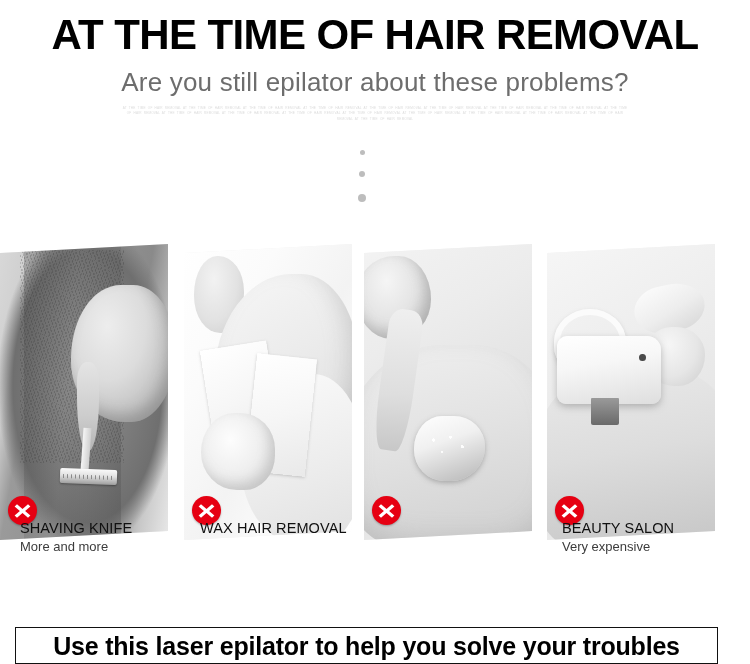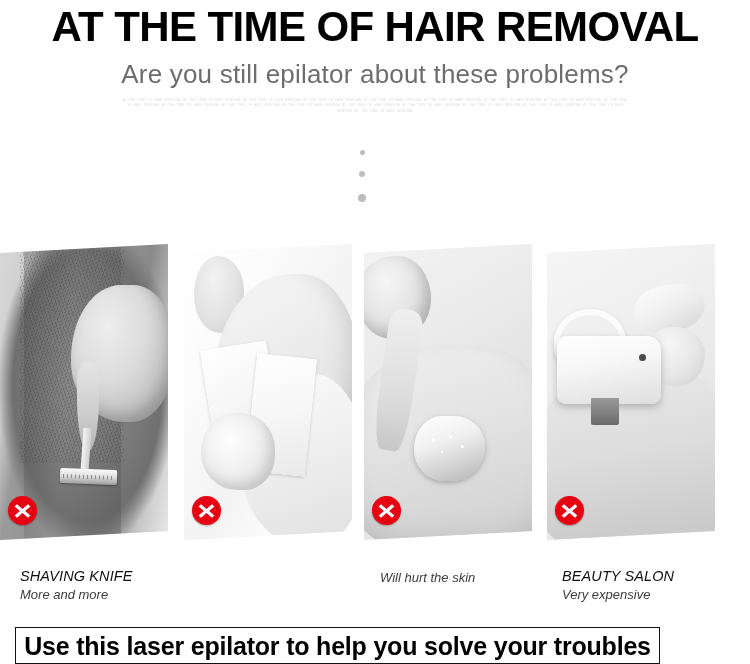--- a/index.html
+++ b/index.html
@@ -19,21 +19,21 @@
 
   
   #header { position: absolute; left: 0; top: 0; width: 750px; }
 
   #main-title {
     text-align: center;
     font-size: 42px;
     font-weight: bold;
     letter-spacing: -0.6px;
     line-height: 1;
-    margin-top: 6px;
+    margin-top: 14px;
     color: #000;
     white-space: nowrap;
   }
 
   #subtitle {
     text-align: center;
     font-size: 26px;
     font-weight: 300;
     color: #6d6d6d;
     margin-top: 11px;
@@ -275,24 +275,23 @@
     height: 29px;
     border-radius: 50%;
     background: #e60012;
     box-shadow: 0 1px 2px rgba(0,0,0,.28);
   }
   .x-badge svg { display:block; width:29px; height:29px; }
 
   
   #captions {
     position: absolute;
-    left: 0; top: 568px;
+    left: 0; top: 520px;
     width: 645px;
     height: 46px;
-    font-style: italic;
   }
   .caption {
     position: absolute;
     top: 0;
     width: 190px;
     text-align: left;
   }
   .caption.c1 { left: 20px; }
   .caption.c2 { left: 200px; }
   .caption.c3 { left: 380px; }
@@ -312,21 +311,21 @@
     margin-top: 2px;
     line-height: 1.2;
     white-space: nowrap;
   }
 
   
   #bottom-banner {
     position: absolute;
     left: 15px;
     top: 627px;
-    width: 645px;
+    width: 703px;
     height: 37px;
     border: 1.5px solid #111;
     box-sizing: border-box;
     background: #ffffff;
     overflow: hidden;
   }
   #bottom-banner-text {
     font-size: 25px;
     font-weight: bold;
     color: #000;
@@ -426,23 +425,23 @@
   </div>
 
 </div>
 
 <div id="captions">
   <div class="caption c1">
     <div class="cap-title">SHAVING KNIFE</div>
     <div class="cap-sub">More and more</div>
   </div>
   <div class="caption c2">
+    <div class="cap-title">WAX HAIR REMOVAL</div>
   </div>
   <div class="caption c3">
-    <div class="cap-sub">Will hurt the skin</div>
   </div>
   <div class="caption c4">
     <div class="cap-title">BEAUTY SALON</div>
     <div class="cap-sub">Very expensive</div>
   </div>
 </div>
 
 <div id="bottom-banner">
   <div id="bottom-banner-text">Use this laser epilator to help you solve your troubles</div>
 </div>

